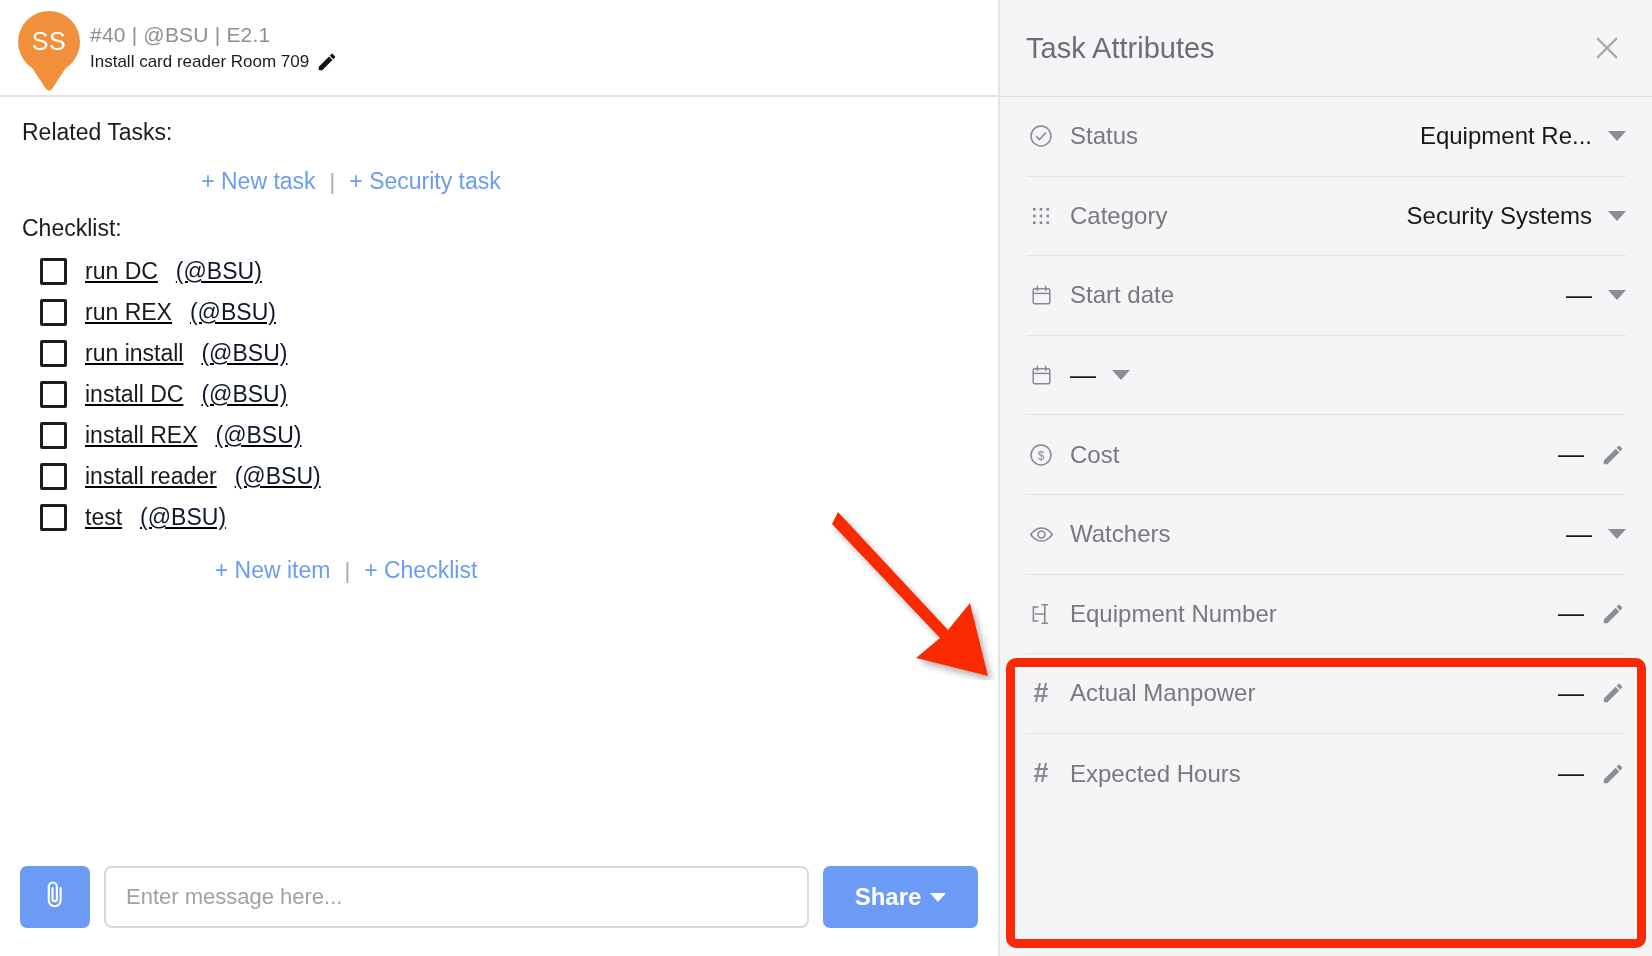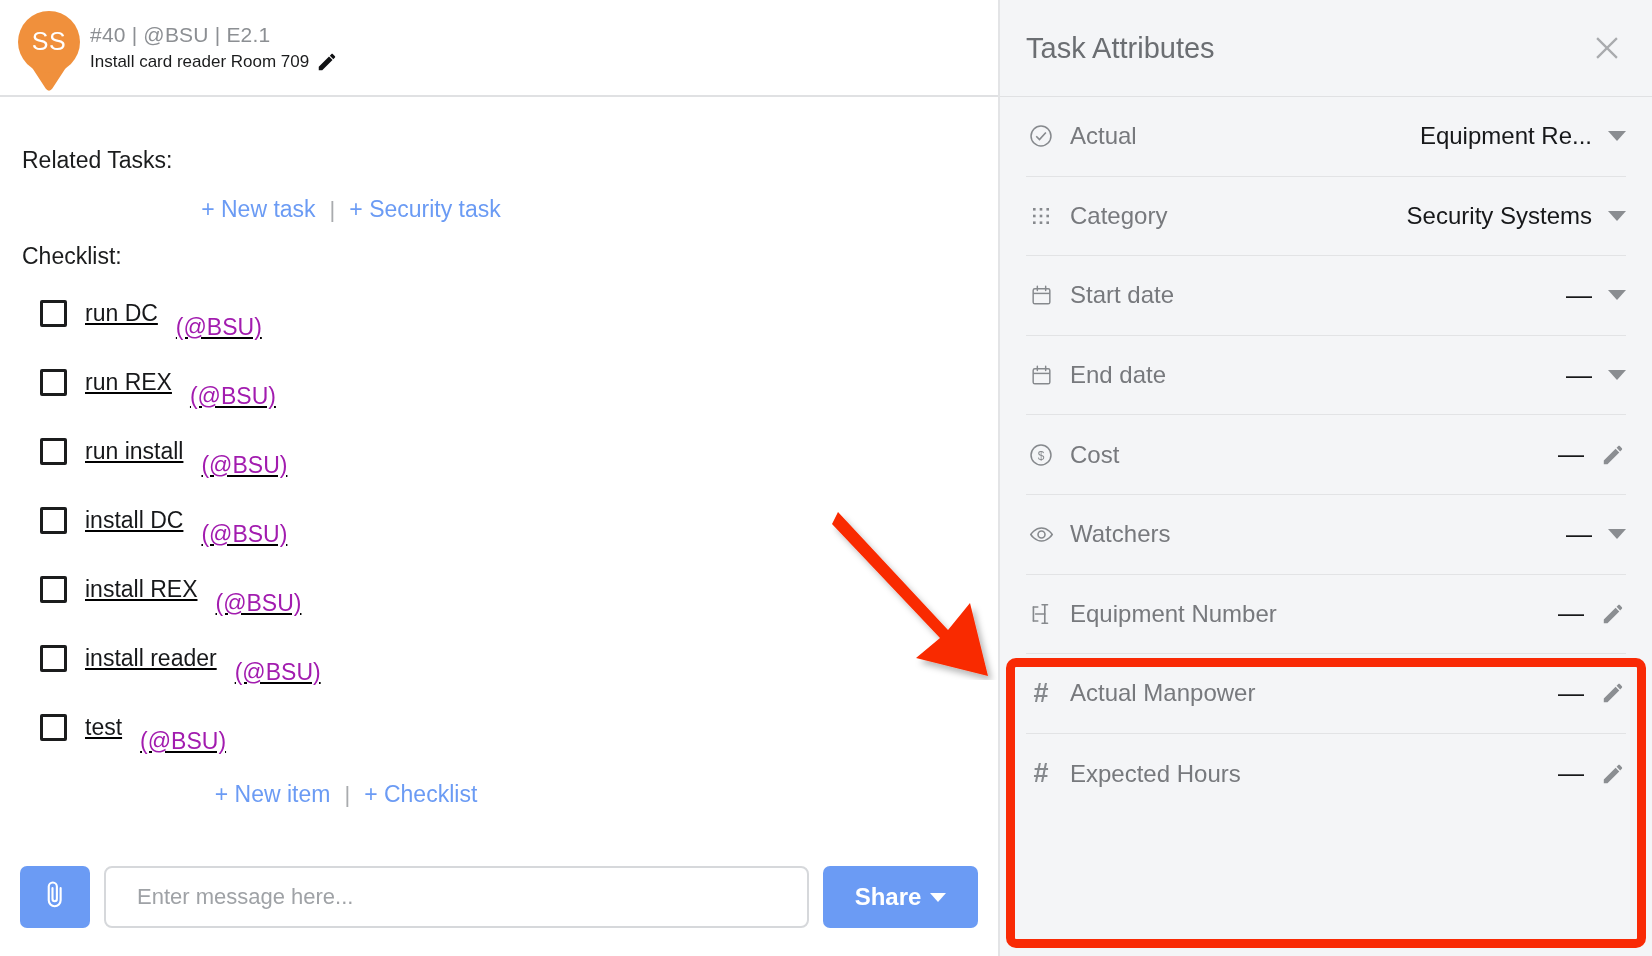--- a/index.html
+++ b/index.html
@@ -10,21 +10,21 @@
     overflow: hidden;
   }
   #app { position: relative; width: 1652px; height: 956px; display: flex; }
 
   
   .left-pane {
     position: relative;
     width: 1000px; height: 956px;
     background: #ffffff;
     border-right: 2px solid #e3e4e6;
-    display: flex; flex-direction: column; gap: 28px;
+    display: flex; flex-direction: column;
   }
   .task-header {
     height: 97px; flex: 0 0 97px;
     border-bottom: 2px solid #e0e1e3;
     display: flex; align-items: center;
     padding-left: 18px;
   }
   .avatar-pin {
     position: relative; width: 62px; height: 78px;
     flex: 0 0 62px; margin-right: 10px;
@@ -64,38 +64,38 @@
   .link-sep { color: #a9abae; font-size: 22px; }
 
   .checklist-label { margin-top: 20px; }
   .checklist { margin-top: 16px; display: flex; flex-direction: column; gap: 14px; }
   .check-item { display: flex; align-items: center; gap: 18px; padding-left: 18px; text-decoration: underline; }
   .checkbox {
     width: 27px; height: 27px; flex: 0 0 27px;
     border: 3px solid #1b1c1d; background: #fff; border-radius: 2px;
   }
   .check-text { font-size: 23px; color: #17181a; }
-  .check-owner { color: #a21caf; margin-top: 28px; }
+  .check-owner { color: #0f172a; }
 
   .link-row-2 { margin-top: 26px; padding-right: 300px; }
 
   .composer {
     flex: 0 0 auto; padding: 0 20px 28px 20px;
     display: flex; align-items: center; gap: 14px;
   }
   .attach-btn {
     width: 70px; height: 62px; flex: 0 0 70px;
     background: #6b9bf4; border-radius: 7px;
     display: flex; align-items: center; justify-content: center;
     cursor: pointer;
   }
   .msg-input {
     flex: 1 1 auto; height: 62px;
     border: 2px solid #d6d8db; border-radius: 8px;
-    background: #fff; padding: 0 31px;
+    background: #fff; padding: 0 20px;
     font-size: 22px; color: #1b1c1d;
     font-family: "Liberation Sans", sans-serif;
   }
   .msg-input::placeholder { color: #9fa2a6; }
   .share-btn {
     width: 155px; height: 62px; flex: 0 0 155px;
     background: #6b9bf4; border: none; border-radius: 7px;
     color: #fff; font-size: 24px; cursor: pointer;
     display: flex; align-items: center; justify-content: center; gap: 9px;
     font-family: "Liberation Sans", sans-serif;
@@ -280,21 +280,21 @@
 
     <div class="attr-list">
 
       <div class="attr-row">
         <span class="attr-icon">
           <svg width="26" height="26" viewBox="0 0 24 24">
             <circle cx="12" cy="12" r="9.2" fill="none" stroke="#86898d" stroke-width="1.4"></circle>
             <path d="M7.6 12.2 L10.6 15.2 L16.5 8.8" fill="none" stroke="#86898d" stroke-width="1.5"></path>
           </svg>
         </span>
-        <span class="attr-label">Actual</span>
+        <span class="attr-label">Status</span>
         <span class="attr-value">Equipment Re...</span>
         <span class="attr-caret"></span>
       </div>
 
       <div class="attr-row">
         <span class="attr-icon">
           <svg width="24" height="24" viewBox="0 0 24 24">
             <g fill="#86898d">
               <rect x="4" y="4" width="2.6" height="2.6"></rect>
                 <rect x="10.7" y="4" width="2.6" height="2.6"></rect>
@@ -328,21 +328,20 @@
       </div>
 
       <div class="attr-row">
         <span class="attr-icon">
           <svg width="25" height="25" viewBox="0 0 24 24">
             <rect x="4" y="5.5" width="16" height="14.5" rx="1.6" fill="none" stroke="#86898d" stroke-width="1.4"></rect>
             <path d="M4 10h16" stroke="#86898d" stroke-width="1.4"></path>
             <path d="M8 3.2v4 M16 3.2v4" stroke="#86898d" stroke-width="1.4" stroke-linecap="round"></path>
           </svg>
         </span>
-        <span class="attr-label">End date</span>
         <span class="attr-value empty">—</span>
         <span class="attr-caret"></span>
       </div>
 
       <div class="attr-row">
         <span class="attr-icon">
           <svg width="26" height="26" viewBox="0 0 24 24">
             <circle cx="12" cy="12" r="9.2" fill="none" stroke="#86898d" stroke-width="1.4"></circle>
             <text x="12" y="16.4" font-size="11" fill="#86898d" text-anchor="middle" font-family="'Liberation Sans',sans-serif">$</text>
           </svg>

